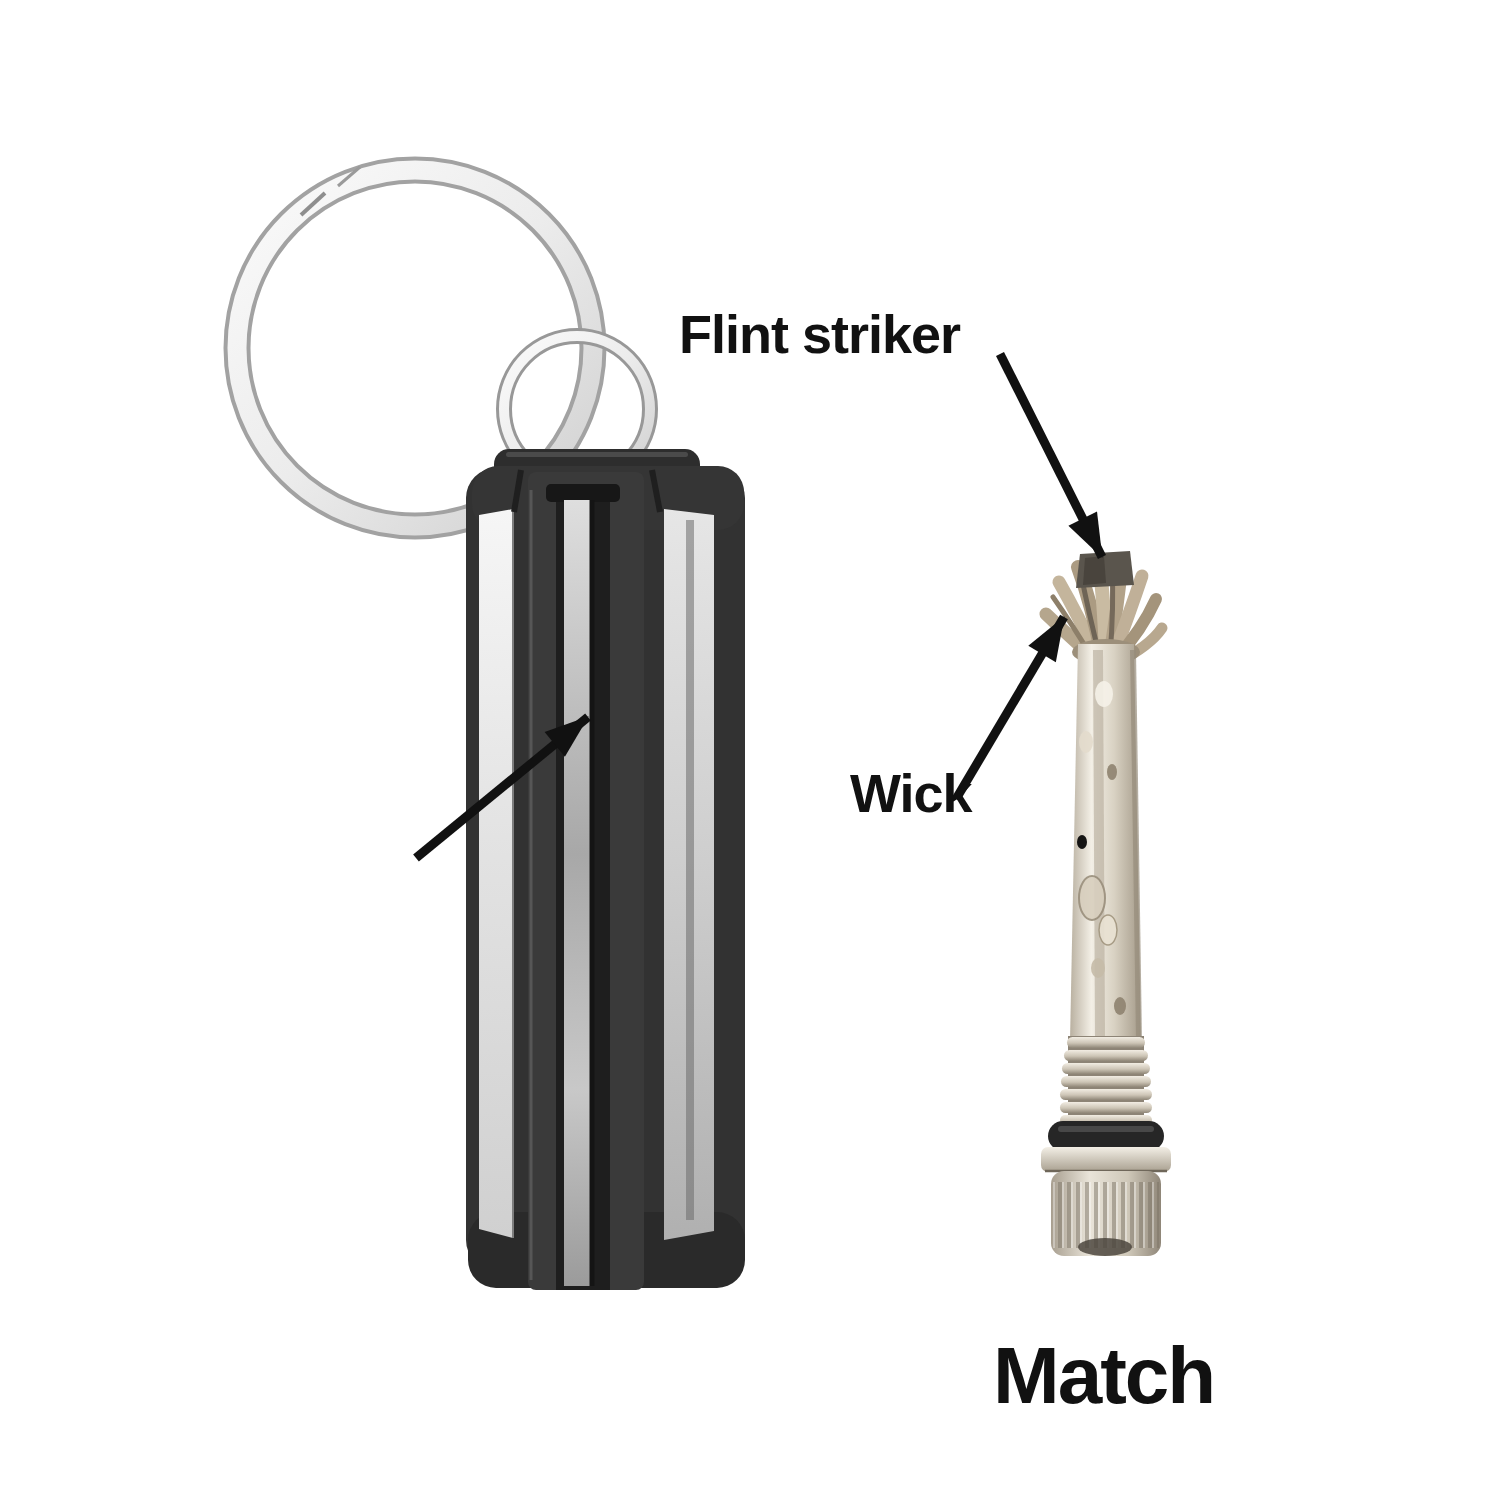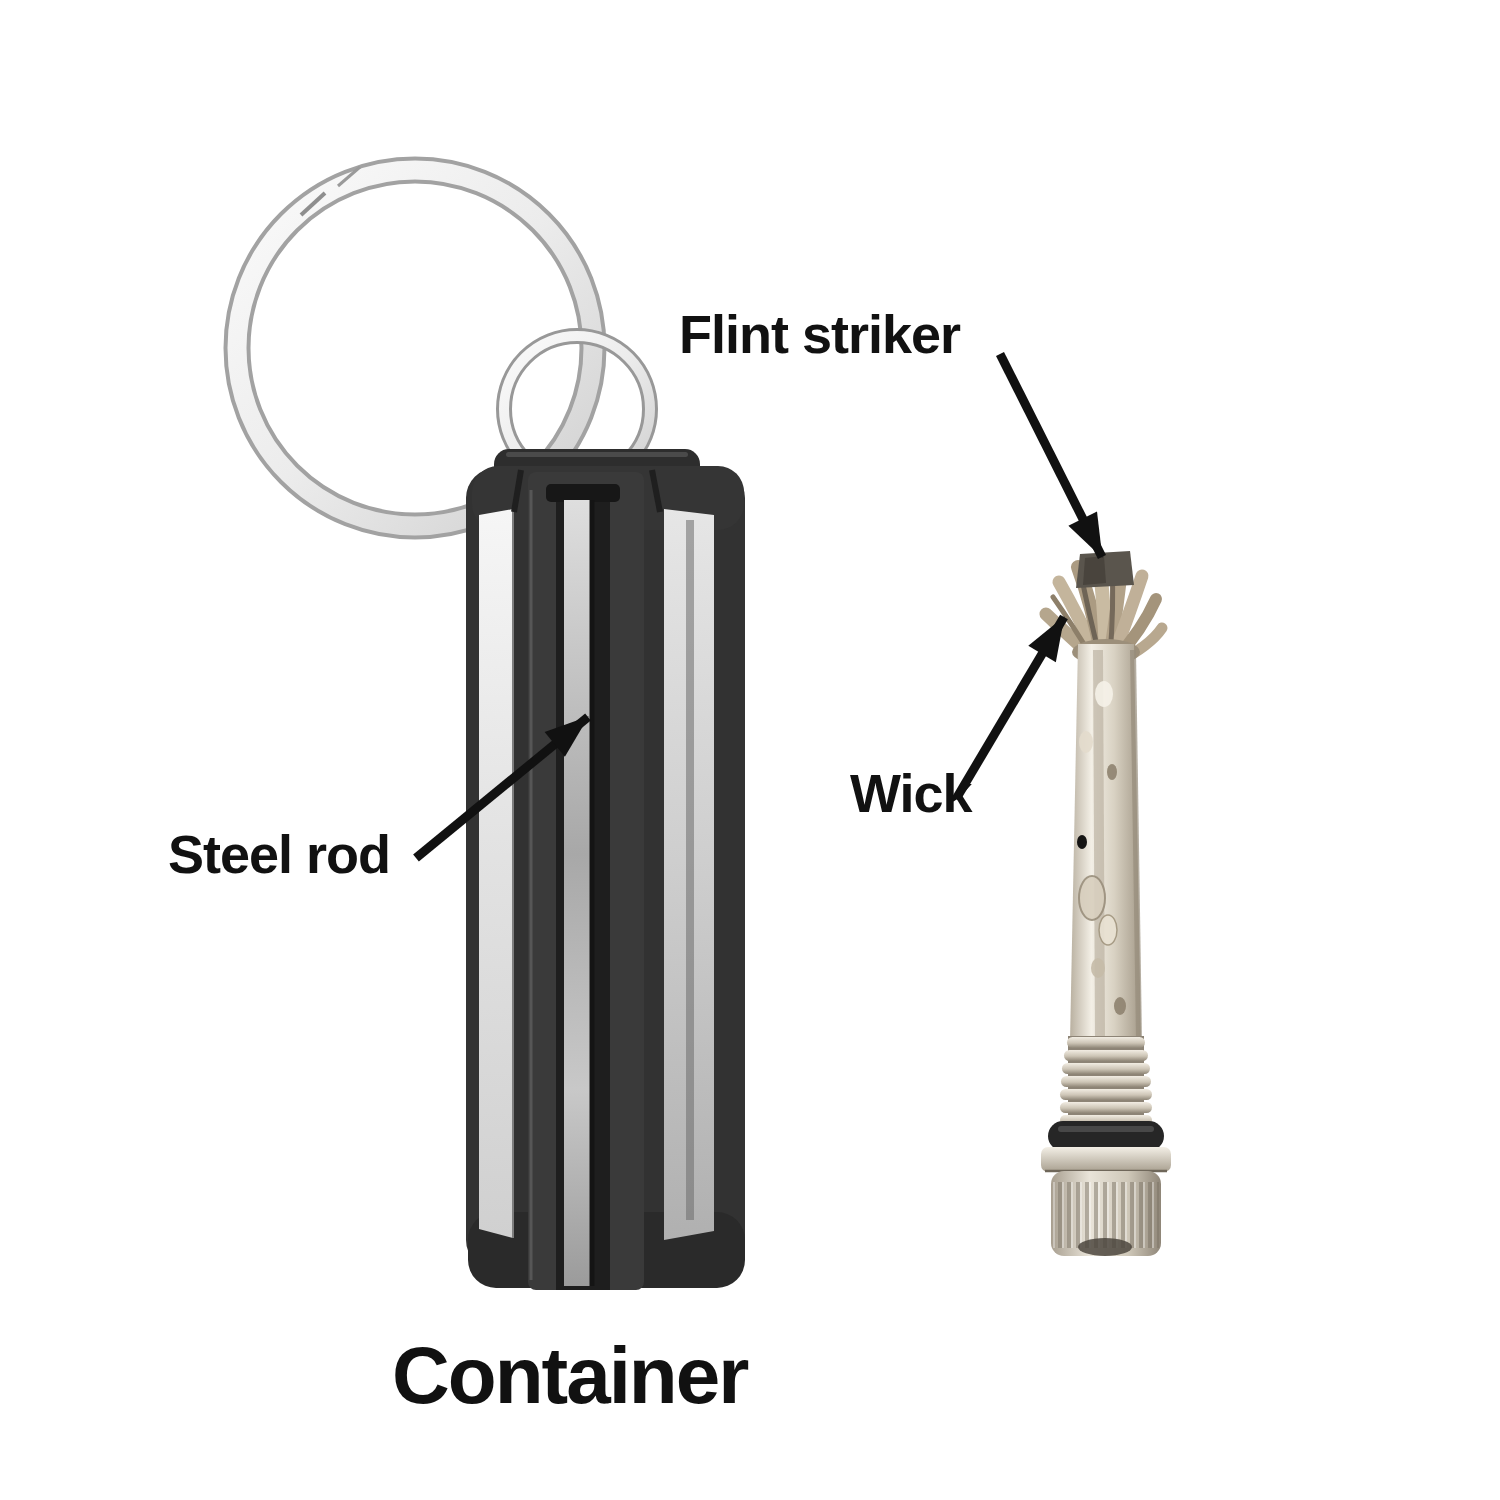--- a/index.html
+++ b/index.html
@@ -176,17 +176,16 @@
       <line x1="1000" y1="354" x2="1102" y2="557" marker-end="url(#mArrowHead)"></line>
       <line x1="956" y1="799" x2="1064" y2="617" marker-end="url(#mArrowHead)"></line>
       <line x1="416" y1="858" x2="588" y2="717" marker-end="url(#mArrowHead)"></line>
     </g>
   </svg>
 
   <div class="label label-annotation" id="label-flint-striker">Flint striker</div>
 
   <div class="label label-annotation" id="label-wick">Wick</div>
 
-  <div class="label label-annotation" id="label-steel-rod">Steel rod</div>
 
-  <div class="label label-caption" id="label-container">Container</div>
 
+  <div class="label label-caption" id="label-match">Match</div>
 </div>
 
 </body></html>

